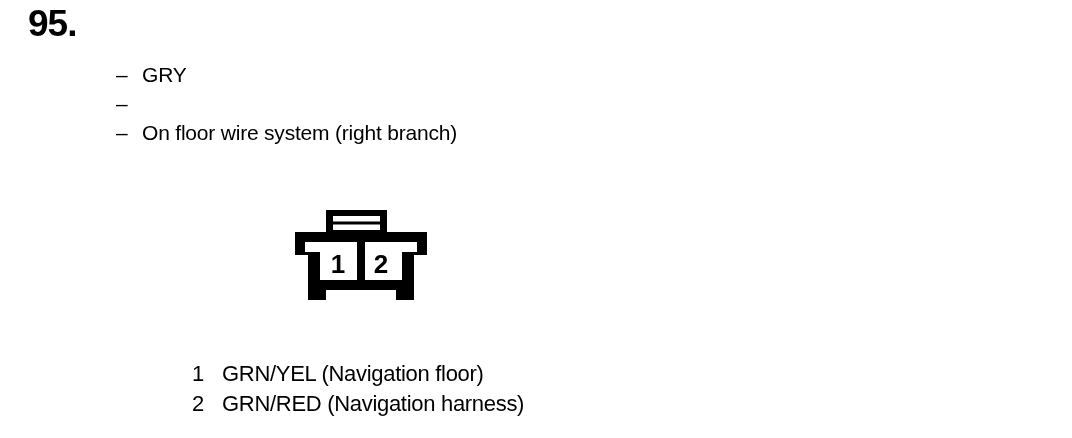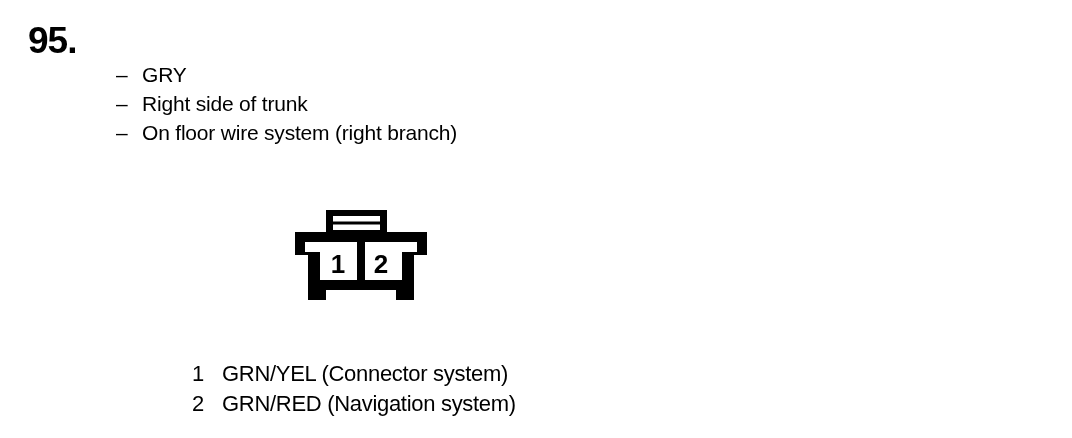--- a/index.html
+++ b/index.html
@@ -7,21 +7,21 @@
     position: relative;
     width: 1072px;
     height: 438px;
     background: #ffffff;
     color: #000000;
     font-family: "Liberation Sans", sans-serif;
     overflow: hidden;
   }
   .heading {
     position: absolute;
-    top: 20px;
+    top: 3px;
     left: 28px;
     display: flex;
     font-weight: bold;
     font-size: 37px;
     letter-spacing: -1px;
     white-space: nowrap;
   }
   .sec-num { width: 93px; flex: none; }
   .details {
     position: absolute;
@@ -59,21 +59,20 @@
     <span class="sec-num">95.</span>
   </div>
 
   <div class="details">
     <div class="detail-line">
       <span class="dash">–</span>
       <span>GRY</span>
     </div>
     <div class="detail-line">
       <span class="dash">–</span>
-      <span>Right side of trunk</span>
     </div>
     <div class="detail-line">
       <span class="dash">–</span>
       <span>On floor wire system (right branch)</span>
     </div>
   </div>
 
   <svg class="figure" width="140" height="95" viewBox="0 0 140 95" aria-hidden="false">
     <rect x="34" y="2" width="61" height="24" fill="#000000"></rect>
     <rect x="41" y="8" width="47" height="5.5" fill="#ffffff"></rect>
@@ -81,21 +80,21 @@
     <path d="M3,24 H135 V47 H122 V92 H104 V82 H34 V92 H16 V47 H3 Z" fill="#000000"></path>
     <path d="M13,34 H65 V72 H28 V44 H13 Z" fill="#ffffff"></path>
     <path d="M73,34 H125 V44 H110 V72 H73 Z" fill="#ffffff"></path>
     <text x="46" y="65" text-anchor="middle" font-size="26" font-weight="bold" fill="#000000">1</text>
     <text x="89" y="65" text-anchor="middle" font-size="26" font-weight="bold" fill="#000000">2</text>
   </svg>
 
   <div class="pinout">
     <div class="pin-row">
       <span class="pin-num">1</span>
-      <span class="pin-wire">GRN/YEL (Connector system)</span>
+      <span class="pin-wire">GRN/YEL (Navigation floor)</span>
     </div>
     <div class="pin-row">
       <span class="pin-num">2</span>
-      <span class="pin-wire">GRN/RED (Navigation system)</span>
+      <span class="pin-wire">GRN/RED (Navigation harness)</span>
     </div>
   </div>
 
 </div>
 
 </body></html>

